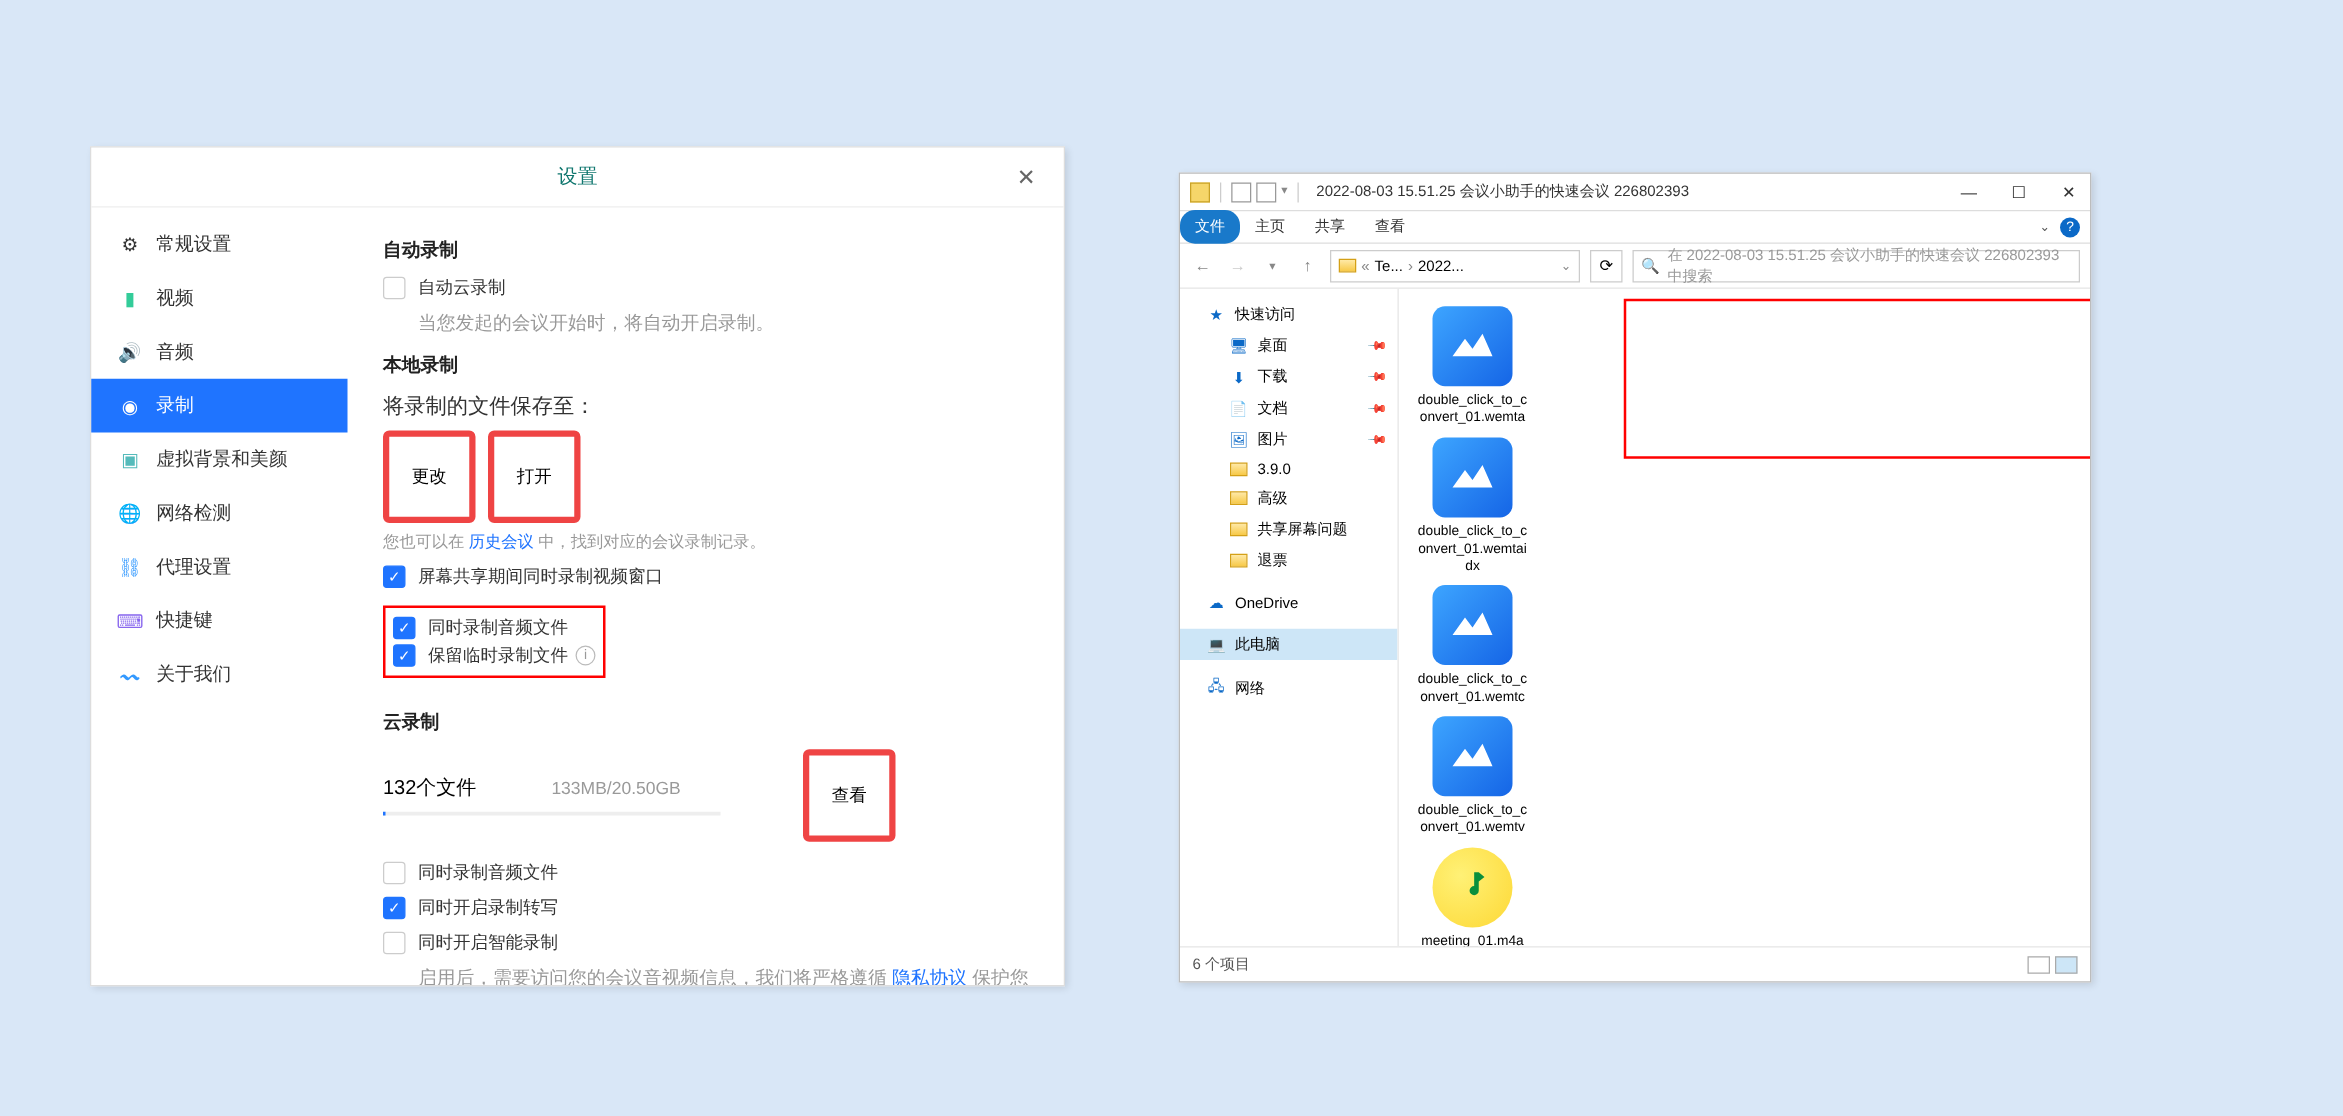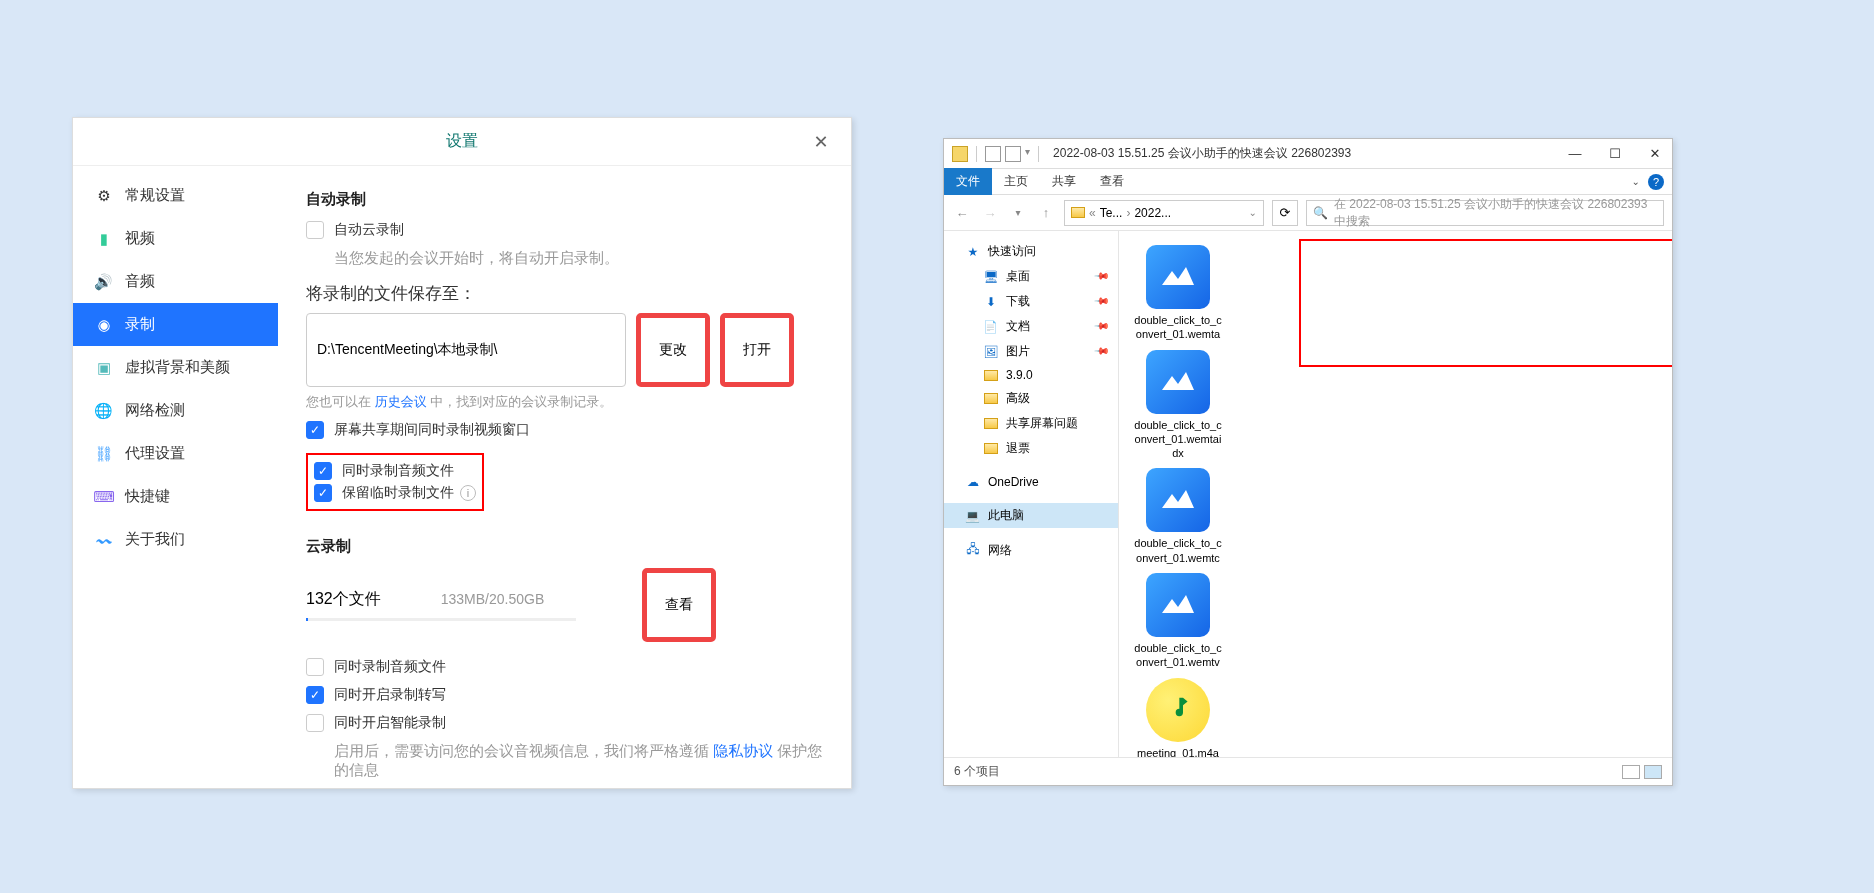--- a/index.html
+++ b/index.html
@@ -37,21 +37,21 @@
 
 
 .explorer-window { position: absolute; left: 943px; top: 138px; width: 730px; height: 648px; background: #fff; border: 1px solid #bcbcbc; box-shadow: 2px 2px 6px rgba(0,0,0,0.12); display: flex; flex-direction: column; }
 .exp-titlebar { height: 30px; display: flex; align-items: center; padding: 0 8px; font-size: 12px; color: #333; border-bottom: 1px solid #ddd; }
 .exp-titlebar .ticons { display: flex; gap: 4px; margin-right: 10px; }
 .tb-icon { width: 16px; height: 16px; background: #f6d66a; border: 1px solid #c9a227; }
 .tb-sep { width: 1px; height: 16px; background: #ccc; margin: 0 4px; }
 .win-controls { margin-left: auto; display: flex; gap: 22px; font-size: 13px; }
 .win-ctrl { width: 18px; text-align: center; cursor: pointer; }
 .exp-ribbon { height: 26px; display: flex; align-items: center; padding: 0; font-size: 12px; color: #333; border-bottom: 1px solid #ddd; position: relative; }
-.ribbon-tab { padding: 5px 12px; cursor: pointer; }
+.ribbon-tab { padding: 5px 12px; cursor: pointer; border-radius: 12px; }
 .ribbon-tab.file { background: #1979ca; color: #fff; }
 .help-icon { position: absolute; right: 8px; width: 16px; height: 16px; background: #0b69c7; color:#fff; border-radius:50%; display:flex; align-items:center; justify-content:center; font-size:11px; }
 .chevron-icon { position: absolute; right: 32px; font-size: 10px; color: #555; }
 .exp-addrbar { height: 36px; display: flex; align-items: center; padding: 0 8px; gap: 8px; border-bottom: 1px solid #e5e5e5; font-size: 13px; }
 .nav-arrow { width: 20px; text-align: center; color: #888; cursor: pointer; }
 .addr-box { flex: 0 0 200px; border: 1px solid #ccc; height: 26px; display: flex; align-items: center; padding: 0 6px; gap: 4px; font-size: 12px; }
 .refresh-btn { border: 1px solid #ccc; height: 26px; width: 26px; display:flex; align-items:center; justify-content:center; cursor:pointer; }
 .search-box { flex: 1; border: 1px solid #ccc; height: 26px; display: flex; align-items: center; padding: 0 6px; color: #999; font-size: 12px; gap: 6px; }
 .exp-body { flex: 1; display: flex; overflow: hidden; }
 .exp-nav { width: 175px; border-right: 1px solid #e5e5e5; padding: 8px 0; font-size: 12px; overflow-y: auto; }
@@ -126,23 +126,23 @@
         </div>
     </div>
     <div class="settings-content">
       <div class="section-title">自动录制</div>
       <div class="setting-row">
         <span class="checkbox"></span>
         <span>自动云录制</span>
       </div>
       <div class="desc-text">当您发起的会议开始时，将自动开启录制。</div>
 
+      <div class="section-title">本地录制</div>
       <div class="row-label">将录制的文件保存至：</div>
       <div class="path-row">
-        <input class="path-input" value="D:\TencentMeeting\本地录制\" style="">
         <button class="btn">更改</button>
         <button class="btn">打开</button>
       </div>
       <div class="desc-text2">
         <span>您也可以在 </span><span class="link">历史会议</span><span> 中，找到对应的会议录制记录。</span>
       </div>
       <div class="setting-row">
         <span class="checkbox checked">✓</span>
         <span>屏幕共享期间同时录制视频窗口</span>
       </div>

